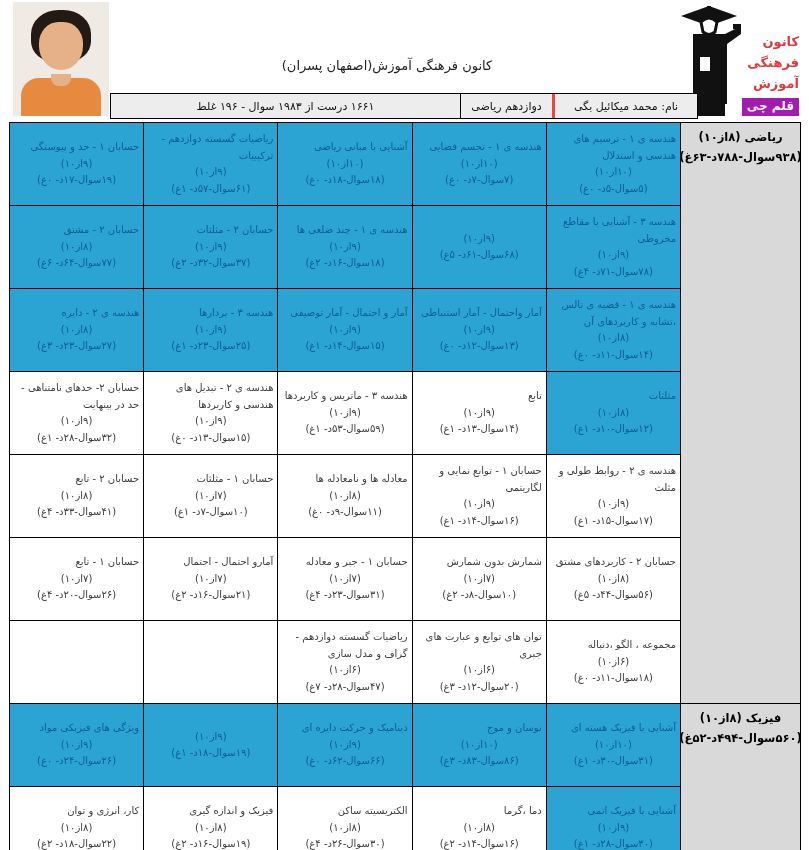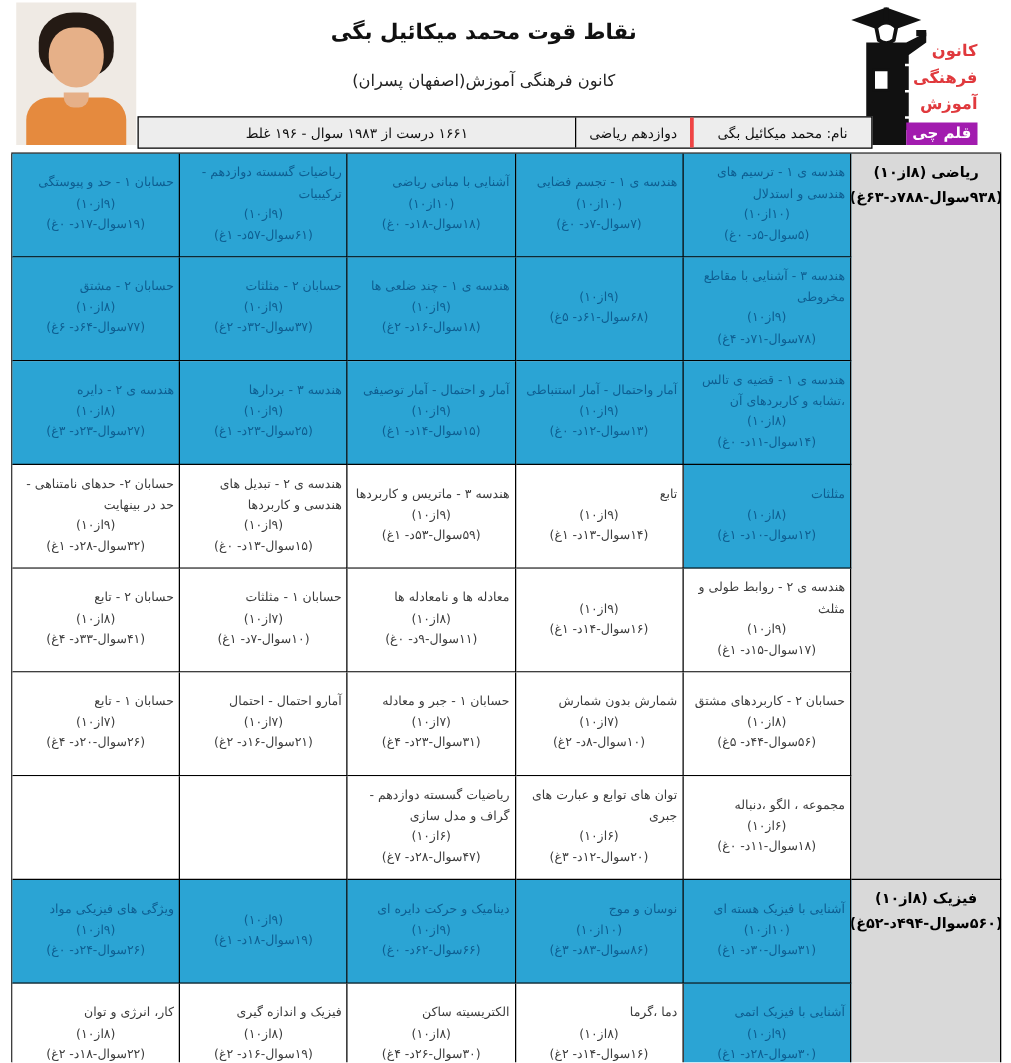--- a/index.html
+++ b/index.html
@@ -24,21 +24,21 @@
   
   .photo { position:absolute; top:2px; left:13px; width:96px; height:114px; background:#efeae4; overflow:hidden; }
   .photo .hair { position:absolute; top:8px; left:18px; width:60px; height:52px; background:#241a14; border-radius:46% 46% 40% 40%; }
   .photo .face { position:absolute; top:20px; left:26px; width:44px; height:48px; background:#e6b088; border-radius:46% 46% 52% 52%; }
   .photo .shirt { position:absolute; bottom:-4px; left:8px; width:80px; height:42px; background:#e58a3e; border-radius:18px 18px 0 0; }
   .photo .collar { position:absolute; bottom:30px; left:38px; width:20px; height:12px; background:#e6b088; border-radius:0 0 8px 8px; }
 
   
   .logo { position:absolute; top:4px; right:8px; width:132px; height:114px; direction:ltr; }
   .logo svg { position:absolute; left:6px; top:0; }
-  .logo-text { position:absolute; right:19px; top:28px; width:58px; text-align:right; direction:rtl; }
+  .logo-text { position:absolute; right:2px; top:28px; width:58px; text-align:right; direction:rtl; }
   .logo-line { font-size:13px; font-weight:bold; color:#e0393d; line-height:19px; border-bottom:2px solid #fff; }
   .logo-badge { display:inline-block; margin-top:2px; background:#a21caf; color:#fff; font-size:12px;
                 font-weight:bold; padding:1px 5px 3px 5px; }
 
   
   .grid { position:absolute; top:122px; right:8px; width:792px; height:728px; border-top:1px solid #000; }
   .section { display:grid; grid-template-columns:120px repeat(5, 1fr); border-left:1px solid #000; }
   .cell, .label-cell { border-right:1px solid #000; border-bottom:1px solid #000; overflow:hidden; }
   .section .label-cell { border-right:1px solid #000; }
   .cell { background:#fff; color:#3c3c3c; font-size:10px; line-height:16.5px;
@@ -72,21 +72,20 @@
       <rect x="22" y="100" width="28" height="12" fill="#111"></rect>
     </svg>
     <div class="logo-text">
       <div class="logo-line">کانون</div>
       <div class="logo-line">فرهنگی</div>
       <div class="logo-line">آموزش</div>
       <span class="logo-badge">قلم چی</span>
     </div>
   </div>
 
-  <div class="page-title">نقاط قوت محمد میکائیل بگی</div>
   <div class="page-subtitle">کانون فرهنگی آموزش(اصفهان پسران)</div>
 
   <div class="photo">
     <div class="hair"></div>
     <div class="face"></div>
     <div class="shirt"></div>
     <div class="collar"></div>
   </div>
 
   <div class="info-bar">
@@ -199,20 +198,21 @@
           <div class="t">حسابان ۲- حدهای نامتناهی - حد در بینهایت</div>
           <div class="s">(۹از۱۰)</div>
           <div class="q">(۳۲سوال-۲۸د- ۱غ)</div>
         </div>
         <div class="cell">
           <div class="t">هندسه ی ۲ - روابط طولی و مثلث</div>
           <div class="s">(۹از۱۰)</div>
           <div class="q">(۱۷سوال-۱۵د- ۱غ)</div>
         </div>
         <div class="cell">
+          <div class="t">حسابان ۱ - توابع نمایی و لگاریتمی</div>
           <div class="s">(۹از۱۰)</div>
           <div class="q">(۱۶سوال-۱۴د- ۱غ)</div>
         </div>
         <div class="cell">
           <div class="t">معادله ها و نامعادله ها</div>
           <div class="s">(۸از۱۰)</div>
           <div class="q">(۱۱سوال-۹د- ۰غ)</div>
         </div>
         <div class="cell">
           <div class="t">حسابان ۱ - مثلثات</div>

